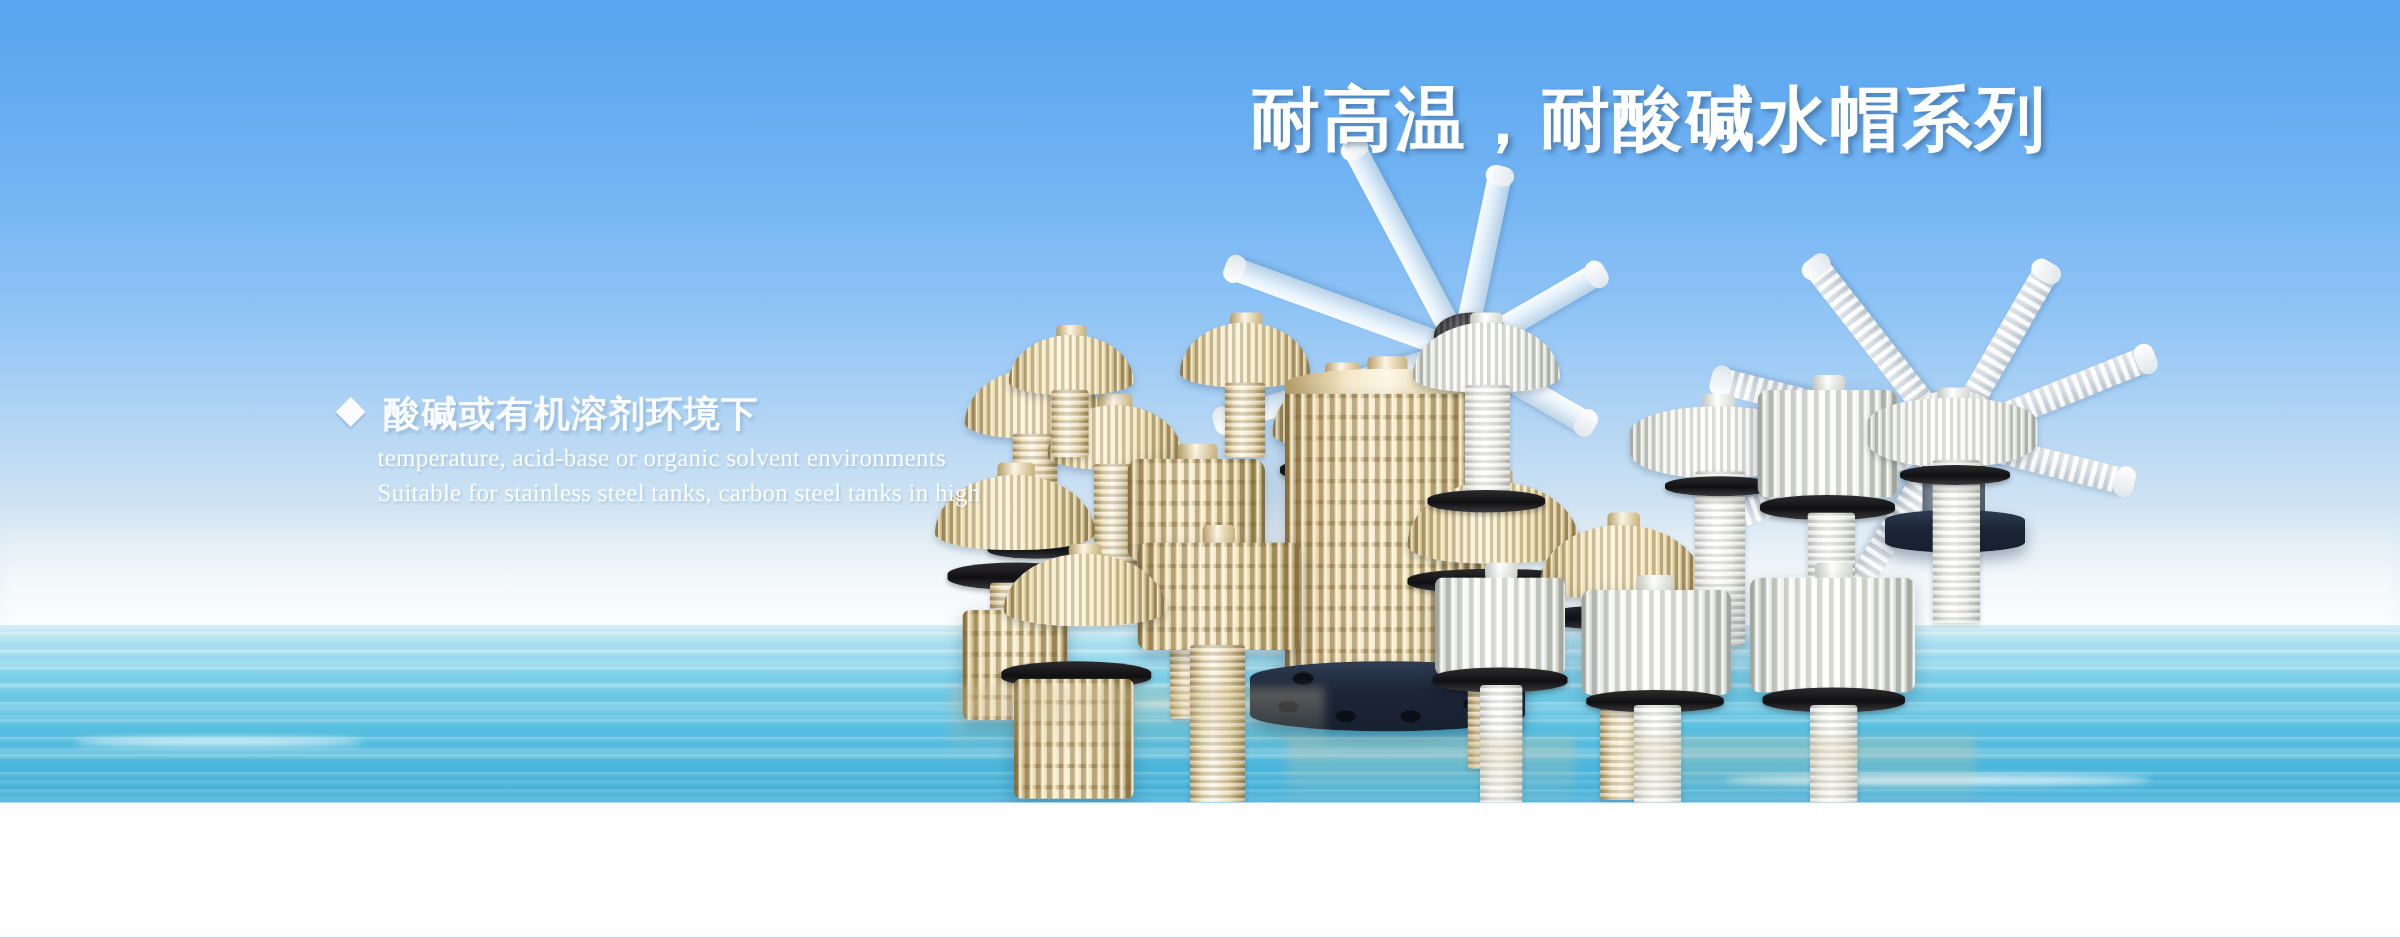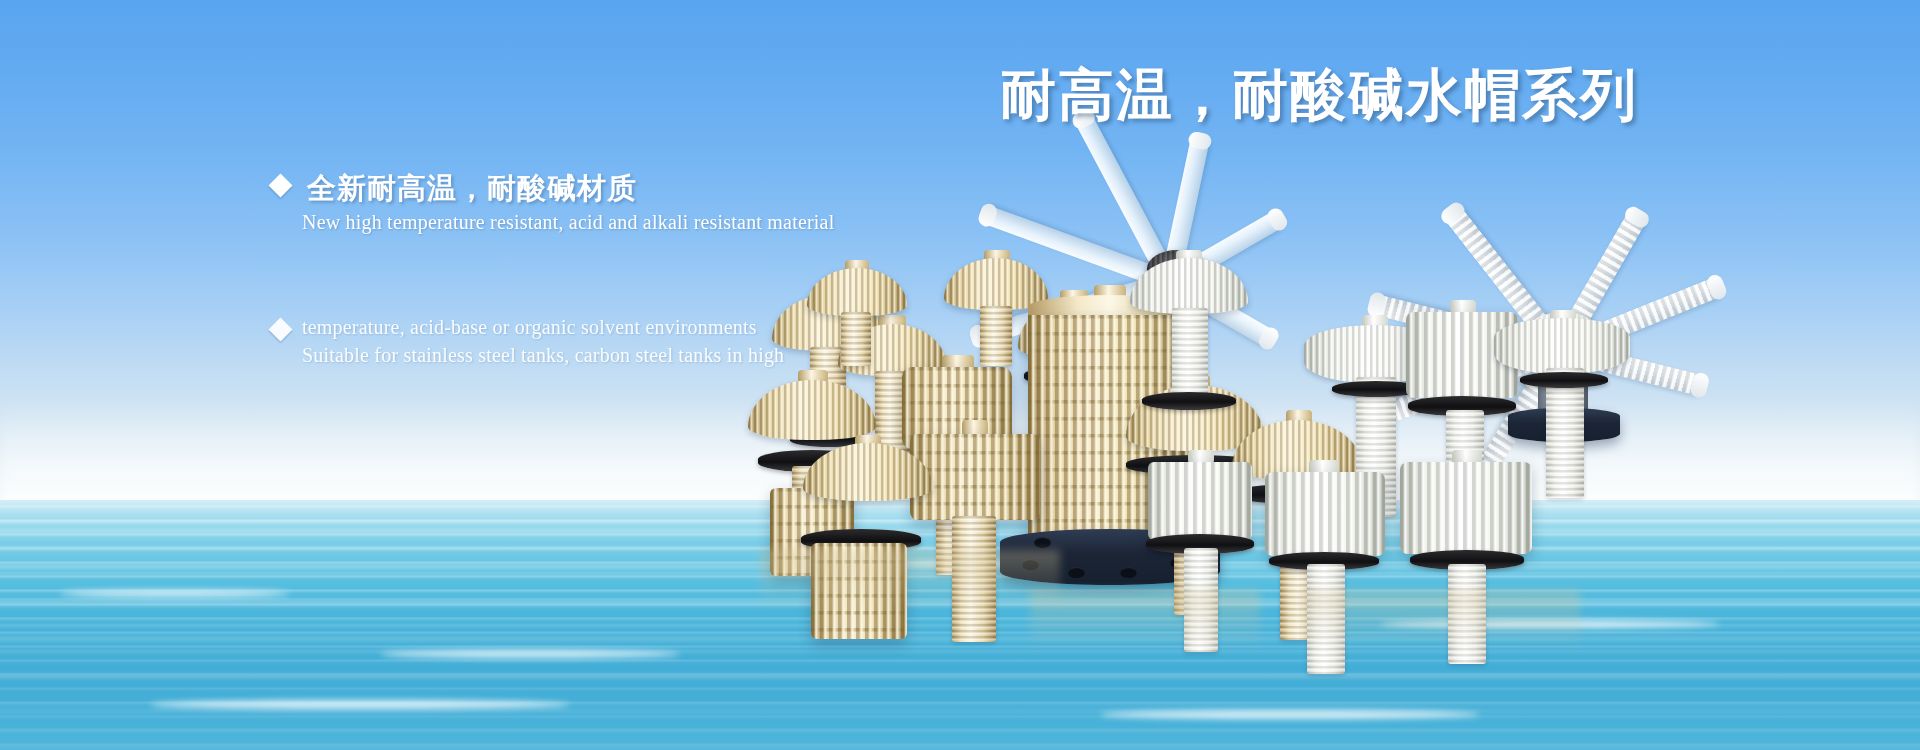--- a/index.html
+++ b/index.html
@@ -1,20 +1,20 @@
 <!DOCTYPE html>
 <html><head>
 <meta charset="utf-8">
 <style>
   html,body{margin:0;padding:0;background:#fff;}
   body{font-family:"Liberation Sans",sans-serif;}
 
   #banner{
     position:relative;
-    width:1920px;height:750px;
+    width:1920px;height:642px;
     overflow:hidden;
     background:#5fa9f2;
   }
 
   
   .sky{
     position:absolute;left:0;top:0;width:1920px;height:520px;
     background:linear-gradient(to bottom,
       #5aa5f0 0%,
       #63abf1 14%,
@@ -475,33 +475,25 @@
       <div class="gasket" style="left:30px;top:62px;width:88px;height:16px;"></div>
     </div>
 
     <div class="reflect" style="left:60px;top:430px;width:300px;height:60px;"></div>
     <div class="reflect" style="left:330px;top:470px;width:230px;height:60px;"></div>
     <div class="reflect" style="left:600px;top:470px;width:280px;height:60px;"></div>
   </div>
 
   <div class="headline">耐高温，耐酸碱水帽系列</div>
 
-  <div class="bullet-block" id="bullet1">
-    <div class="bullet-row">
-      <div class="diamond"></div>
-      <div>
-        <div class="cn">全新耐高温，耐酸碱材质</div>
-        <div class="en">New high temperature resistant, acid and alkali resistant material</div>
-      </div>
-    </div>
-  </div>
 
   <div class="bullet-block" id="bullet2">
     <div class="bullet-row">
       <div class="diamond"></div>
       <div>
+        <div class="cn">酸碱或有机溶剂环境下</div>
         <div class="en">temperature, acid-base or organic solvent environments</div>
         <div class="en">Suitable for stainless steel tanks, carbon steel tanks in high</div>
       </div>
     </div>
   </div>
 
 </div>
 
 </body></html>

